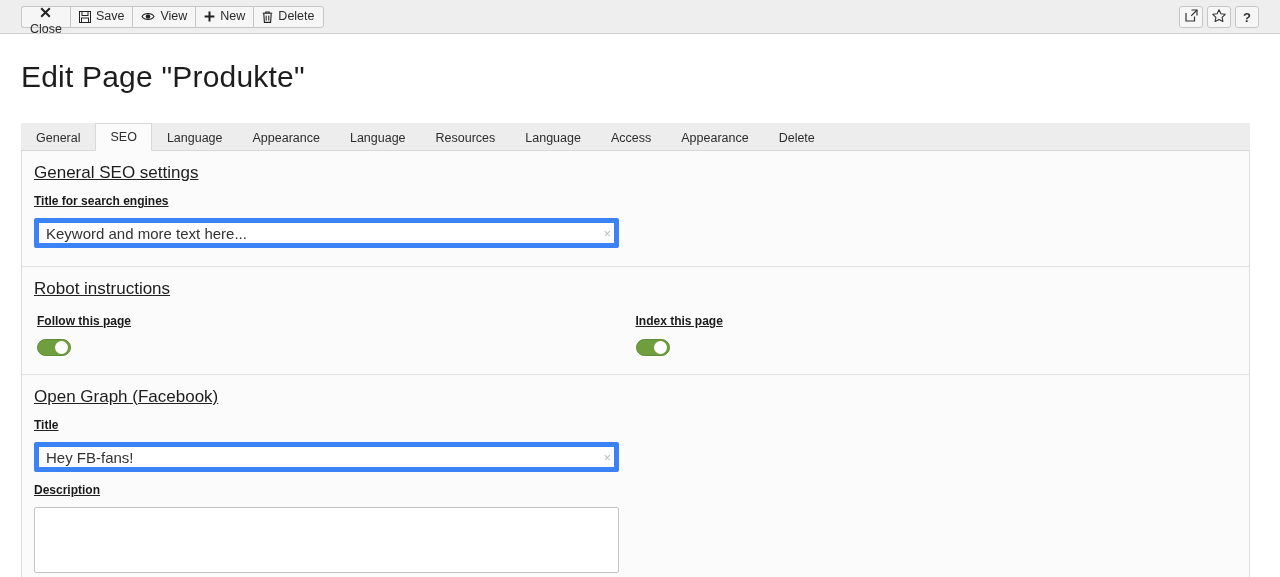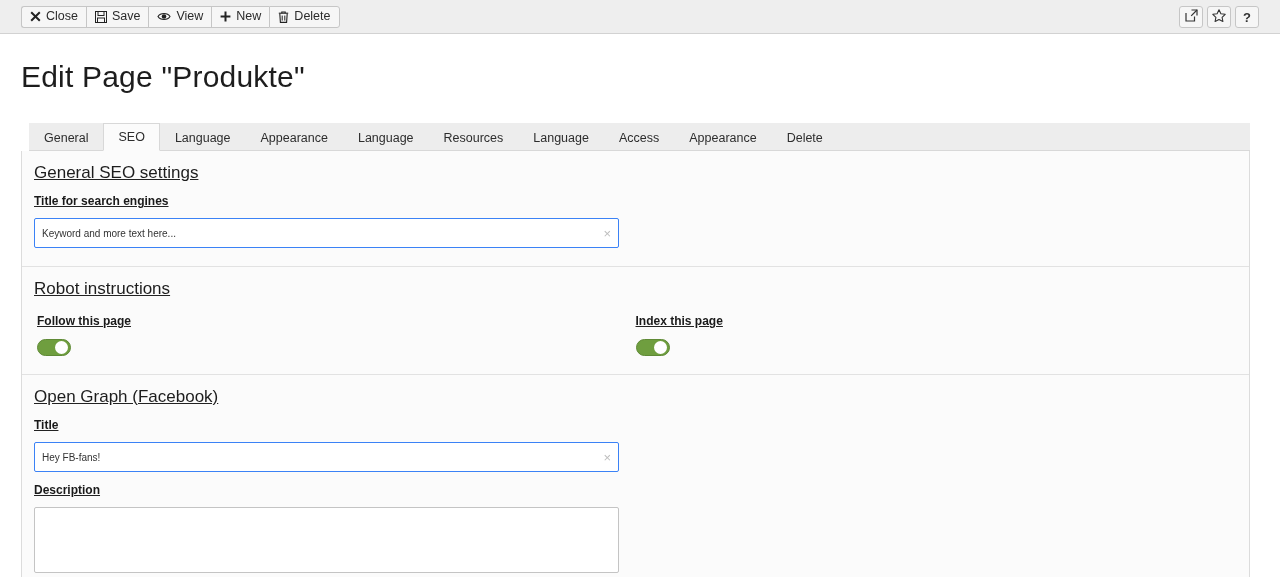--- a/index.html
+++ b/index.html
@@ -35,21 +35,21 @@
     padding: 0 8px;
     background: #f6f6f6;
     border: 1px solid #c6c6c6;
     border-right-width: 0;
     font-size: 12.5px;
     color: #2b2b2b;
     cursor: pointer;
     white-space: nowrap;
     line-height: 1;
   }
-  .tbtn:first-child { border-radius: 3px 0 0 3px; }
+  .tbtn:first-child { border-radius: 3px 0 0 3px; flex-direction: column; }
   .tbtn:last-child  { border-radius: 0 3px 3px 0; border-right-width: 1px; text-align: right; }
   .tbtn svg { display: block; }
 
   .right-group {
     position: absolute;
     right: 21px;
     top: 6px;
     display: flex;
     gap: 4px;
   }
@@ -73,21 +73,21 @@
     margin: 0;
     padding: 26px 0 0 21px;
     font-size: 30px;
     font-weight: normal;
     letter-spacing: 0.2px;
     color: #1d1d1d;
   }
 
   
   .tabstrip {
-    margin: 29px 30px 0 29px;
+    margin: 29px 30px 0 21px;
     height: 28px;
     background: #ededed;
     border-bottom: 1px solid #d8d8d8;
     display: flex;
     align-items: stretch;
     padding-left: 0;
   }
   .tab {
     display: flex;
     align-items: center;
@@ -138,24 +138,24 @@
   .input-wrap {
     position: relative;
     width: 585px;
     margin-top: 10px;
   }
   .text-input {
     width: 100%;
     height: 30px;
     padding: 0 26px 0 7px;
     font-family: "Liberation Sans", sans-serif;
-    font-size: 10px;
+    font-size: 15px;
     color: #333333;
     background: #ffffff;
-    border: 1px solid #3b82f6;
+    border: 5px solid #3b82f6;
     border-radius: 2px;
     outline: none;
   }
   .clear-x {
     position: absolute;
     right: 8px;
     top: 50%;
     transform: translateY(-50%);
     font-size: 13px;
     color: #bdbdbd;

